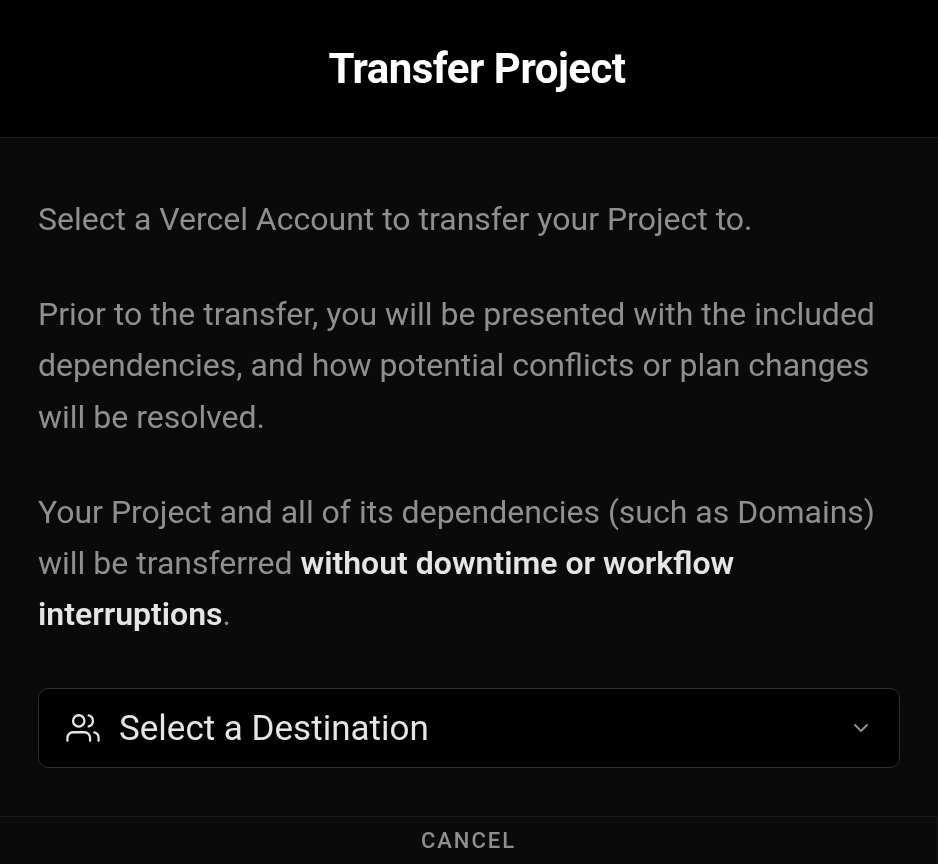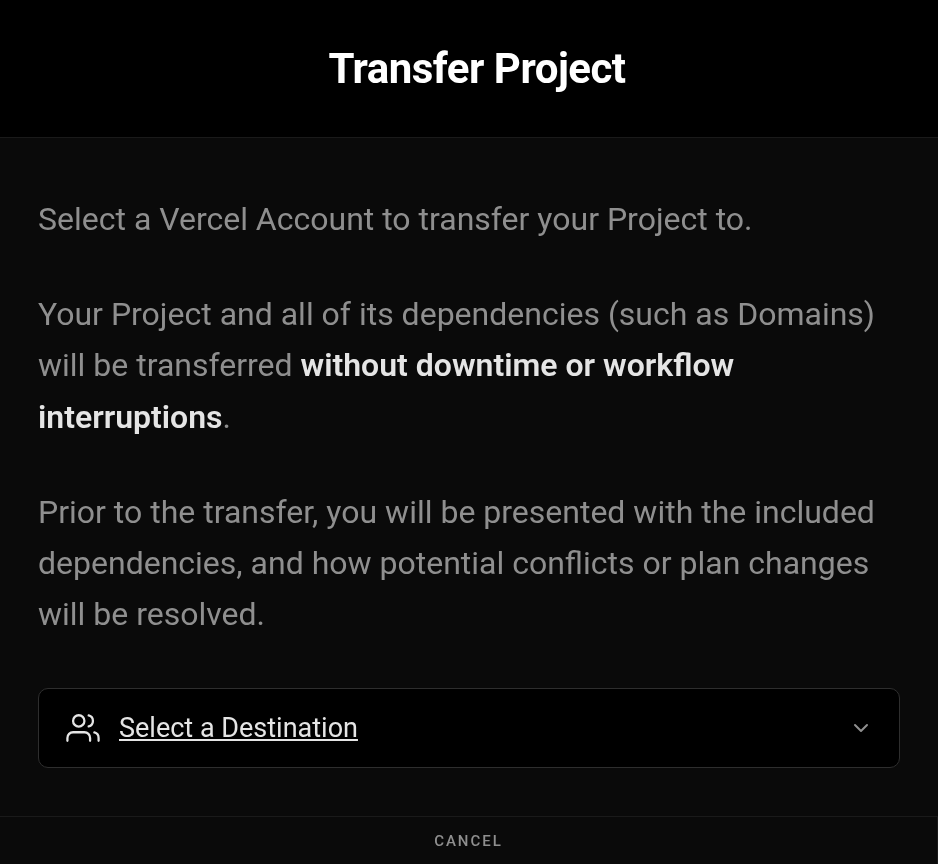--- a/index.html
+++ b/index.html
@@ -70,42 +70,41 @@
     width: 36px;
     height: 36px;
     color: #e5e5e5;
     flex-shrink: 0;
     margin-right: 18px;
     display: flex;
     align-items: center;
     justify-content: center;
   }
   .select-dest .label {
-    font-size: 27px;
+    font-size: 35px;
     color: #e5e5e5;
     flex: 1;
-    text-decoration: underline;
   }
   .select-dest .chev {
     width: 24px;
     height: 24px;
     color: #8f8f8f;
     flex-shrink: 0;
   }
   .footer {
     height: 116px;
     display: flex;
     background: #0a0a0a;
   }
   .footer button {
     flex: 1;
     background: transparent;
     border: none;
     color: #8f8f8f;
-    font-size: 15px;
+    font-size: 22px;
     font-weight: 500;
     letter-spacing: 2px;
     cursor: pointer;
     font-family: inherit;
   }
   .footer .divider {
     width: 1px;
     background: #1a1a1a;
   }
 </style>
@@ -115,25 +114,25 @@
 <div class="dialog">
 
   <div class="header">
     <h1 class="title">Transfer Project</h1>
   </div>
 
   <div class="body">
 
     <p class="desc desc-block">Select a Vercel Account to transfer your Project to.</p>
 
+    <p class="desc desc-block">Prior to the transfer, you will be presented with the included dependencies, and how potential conflicts or plan changes will be resolved.</p>
+
     <p class="desc desc-block">
       <span>Your Project and all of its dependencies (such as Domains) will be transferred </span><strong>without downtime or workflow interruptions</strong><span>.</span>
     </p>
-
-    <p class="desc desc-block">Prior to the transfer, you will be presented with the included dependencies, and how potential conflicts or plan changes will be resolved.</p>
 
     <div class="select-dest">
       <span class="icon">
         <svg viewBox="0 0 24 24" width="34" height="34" fill="none" stroke="currentColor" stroke-width="1.6" stroke-linecap="round" stroke-linejoin="round">
           <path d="M17 21v-2a4 4 0 0 0-4-4H5a4 4 0 0 0-4 4v2"></path>
           <circle cx="9" cy="7" r="4"></circle>
           <path d="M23 21v-2a4 4 0 0 0-3-3.87"></path>
           <path d="M16 3.13a4 4 0 0 1 0 7.75"></path>
         </svg>
       </span>

